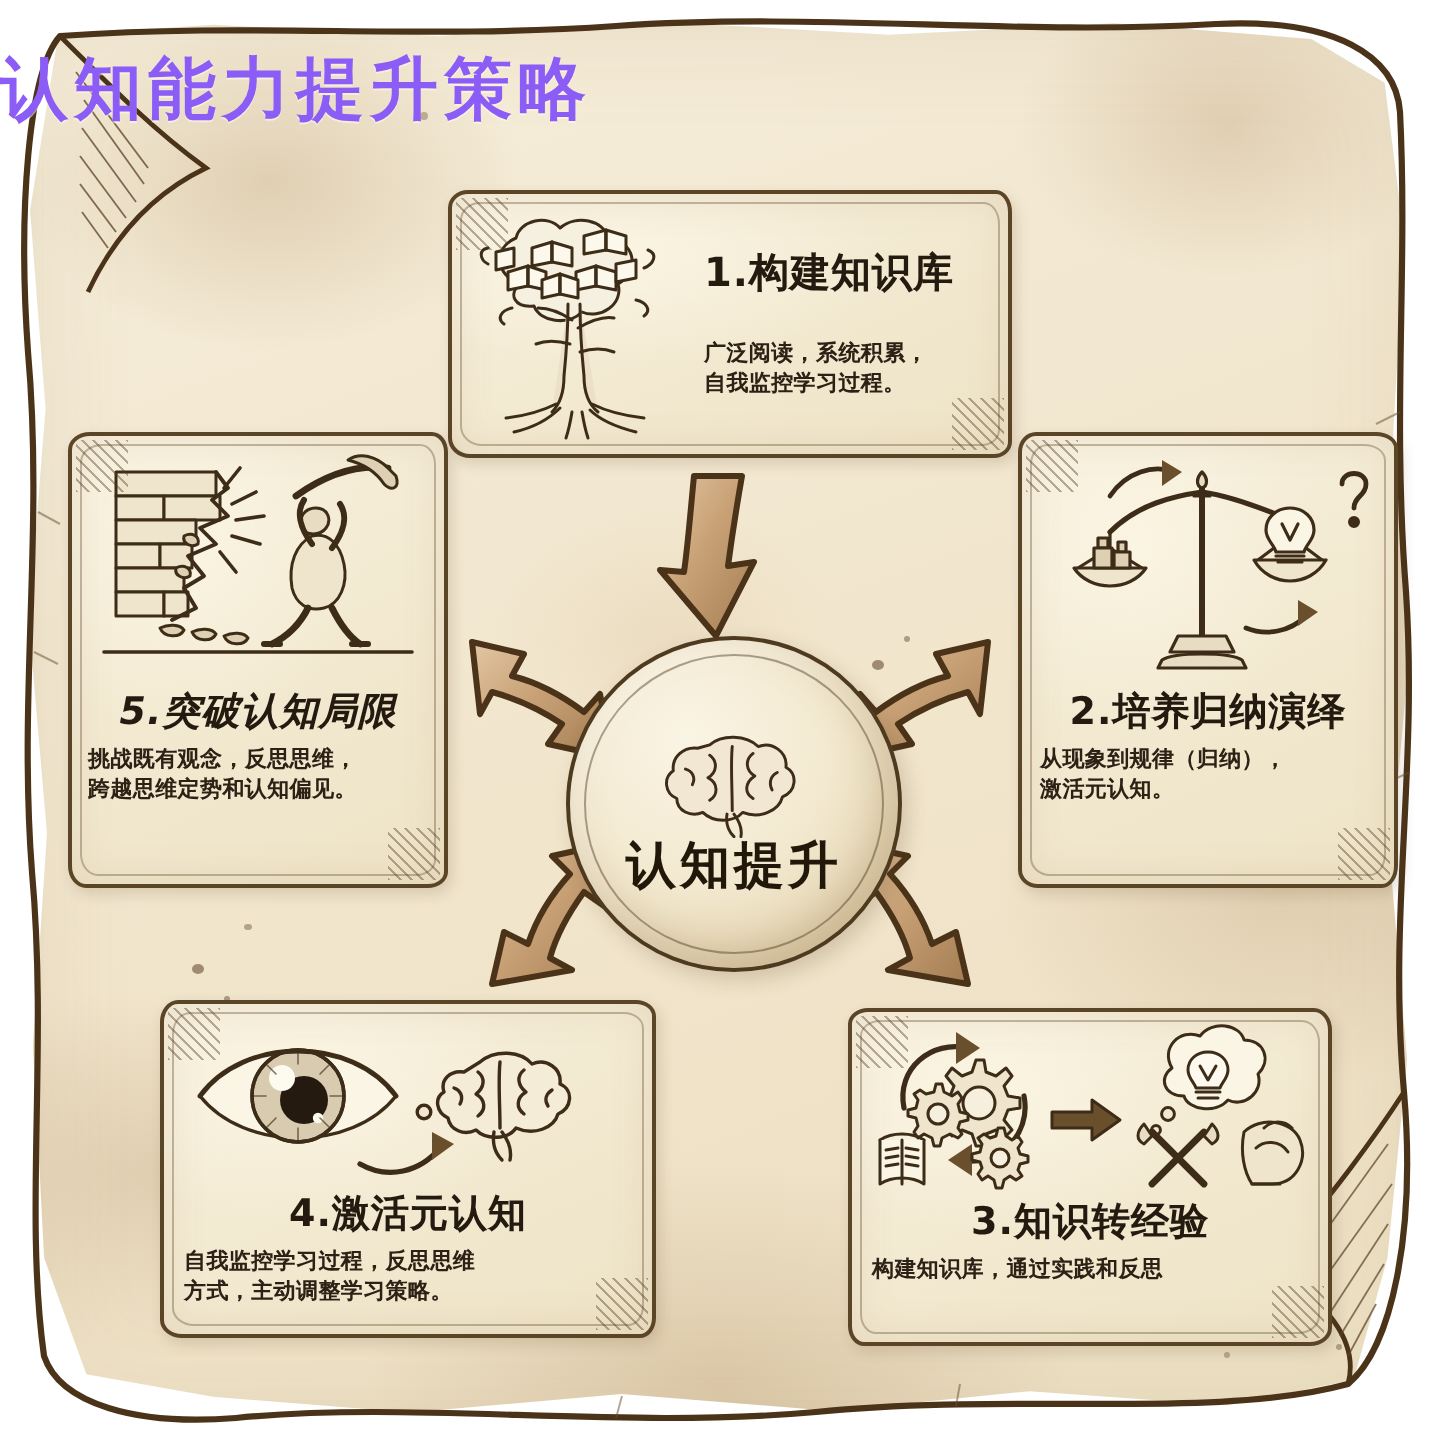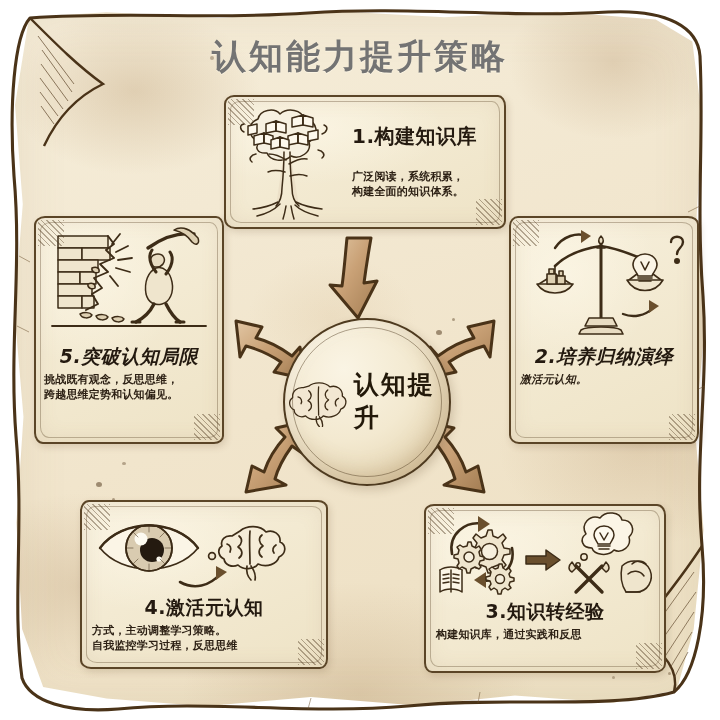--- a/index.html
+++ b/index.html
@@ -58,26 +58,25 @@
   }
   .parchment-ink svg { width: 100%; height: 100%; display: block; }
 
   
   .speck { position: absolute; border-radius: 50%; background: #5a4226; pointer-events: none; }
 
   
   .title {
     position: absolute;
     left: 0; right: 0;
-    top: 34px;
-    text-align: center;
+    top: 22px;
     font-size: 34px;
     font-weight: 700;
     letter-spacing: 3px;
-    color: #737373;
+    color: #8b5cf6;
     text-shadow: 0 1px 0 rgba(255,250,235,0.55);
     z-index: 6;
   }
 
   
   .card {
     position: absolute;
     background:
       radial-gradient(ellipse 70% 60% at 30% 25%, rgba(255,250,235,0.55), rgba(255,250,235,0) 70%),
       linear-gradient(155deg, #f7f0dd 0%, #f3ead2 45%, #eee3c6 100%);
@@ -127,21 +126,20 @@
     display: flex; align-items: center;
   }
   #card1 .art { width: 126px; height: 120px; flex: 0 0 126px; }
   #card1 .txt { flex: 1; padding-right: 8px; }
   #card1 .card-title { font-size: 20px; margin-bottom: 21px; }
 
   
   #card2 {
     left: 509px; top: 216px; width: 186px; height: 224px;
     border-radius: 9px 11px 8px 10px / 10px 8px 11px 9px;
-    font-style: italic;
   }
   #card2 .art { height: 122px; margin-top: 4px; }
   #card2 .txt { padding: 0 9px; }
   #card2 .card-title { text-align: center; margin: 2px 0 4px; }
 
   
   #card3 {
     left: 424px; top: 504px; width: 238px; height: 165px;
     border-radius: 10px 9px 11px 8px / 8px 11px 9px 10px;
   }
@@ -177,21 +175,21 @@
     width: 164px; height: 164px;
     border-radius: 50%;
     background:
       radial-gradient(circle at 36% 30%, #faf4e4 0%, #f3e9d0 46%, #e7d8b6 78%, #dcc9a2 100%);
     border: 2.6px solid #4e3a1f;
     box-shadow:
       inset -6px -8px 22px rgba(147,112,66,0.35),
       inset 4px 5px 14px rgba(255,252,240,0.55),
       3px 4px 10px rgba(90,64,34,0.20);
     display: flex;
-    flex-direction: row;
+    flex-direction: column;
     align-items: center;
     justify-content: center;
     z-index: 5;
   }
   #hub::before {
     content: "";
     position: absolute;
     left: 7px; top: 7px; right: 7px; bottom: 7px;
     border-radius: 50%;
     border: 1.3px solid rgba(78,58,31,0.45);
@@ -374,21 +372,21 @@
           <path d="M96,32 C101,30 103,25 98,23"></path>
           <path d="M30,52 C25,53 22,57 26,60"></path>
           <path d="M92,48 C97,49 100,53 96,56"></path>
         </g>
       </svg>
     </div>
     <div class="txt">
       <div class="card-title">1.构建知识库</div>
       <div class="card-desc">
         <div>广泛阅读，系统积累，</div>
-        <div>构建全面的知识体系。</div>
+        <div>自我监控学习过程。</div>
       </div>
     </div>
   </div>
 
   <div class="card" id="card2">
     <div class="corner-hatch" style="left:2px; top:2px;"></div>
     <div class="corner-hatch" style="right:2px; bottom:2px;"></div>
     <div class="art">
       <svg viewBox="0 0 186 122" aria-hidden="true">
         <g stroke="#3d2c17" fill="none" stroke-width="1.6" stroke-linecap="round" stroke-linejoin="round">
@@ -426,20 +424,21 @@
           <path d="M138,78 L148,84 L138,91 Z" fill="#6a4f2d" stroke="none"></path>
 
           <path d="M160,20 C160,13 172,13 172,20 C172,26 166,26 166,32" stroke-width="2.4"></path>
           <circle cx="166" cy="39" r="2.2" fill="#3d2c17"></circle>
         </g>
       </svg>
     </div>
     <div class="txt">
       <div class="card-title">2.培养归纳演绎</div>
       <div class="card-desc">
+        <div>从现象到规律（归纳），</div>
         <div>激活元认知。</div>
       </div>
     </div>
   </div>
 
   <div class="card" id="card3">
     <div class="corner-hatch" style="left:2px; top:2px;"></div>
     <div class="corner-hatch" style="right:2px; bottom:2px;"></div>
     <div class="art">
       <svg viewBox="0 0 238 92" aria-hidden="true">
@@ -545,22 +544,22 @@
 
           <path d="M98,78 C112,86 128,82 138,70" stroke-width="2.6"></path>
           <path d="M134,62 L145,68 L134,76 Z" fill="#6a4f2d" stroke="none"></path>
           <circle cx="130" cy="52" r="3.4" fill="#f2e8d2"></circle>
         </g>
       </svg>
     </div>
     <div class="txt">
       <div class="card-title">4.激活元认知</div>
       <div class="card-desc">
+        <div>自我监控学习过程，反思思维</div>
         <div>方式，主动调整学习策略。</div>
-        <div>自我监控学习过程，反思思维</div>
       </div>
     </div>
   </div>
 
   <div class="card" id="card5">
     <div class="corner-hatch" style="left:2px; top:2px;"></div>
     <div class="corner-hatch" style="right:2px; bottom:2px;"></div>
     <div class="art">
       <svg viewBox="0 0 186 122" aria-hidden="true">
         <g stroke="#3d2c17" fill="none" stroke-width="1.5" stroke-linecap="round" stroke-linejoin="round">

